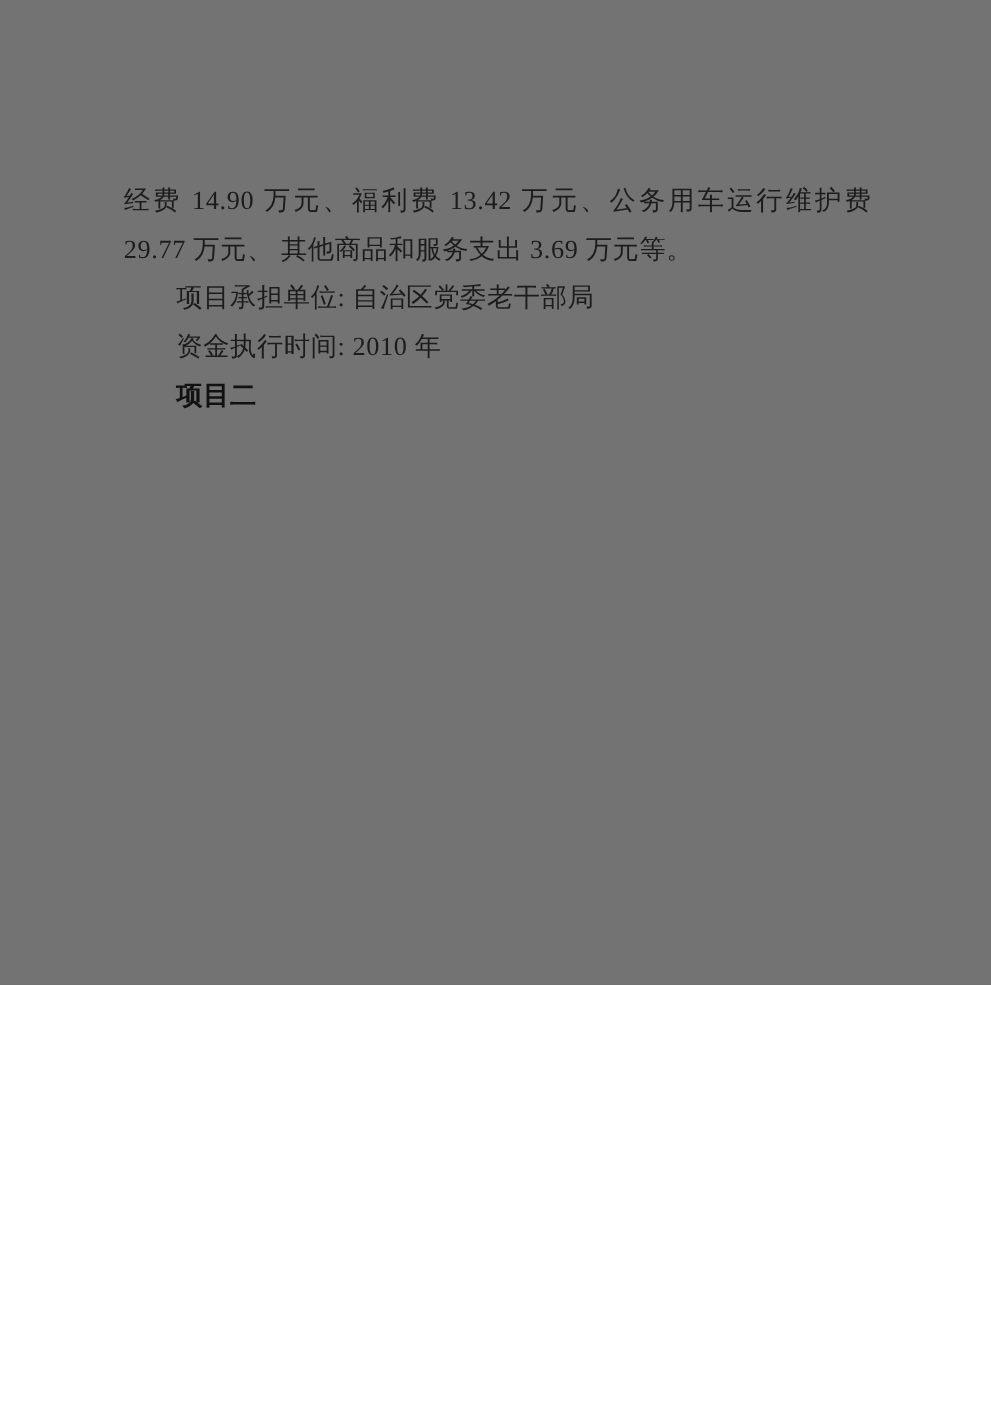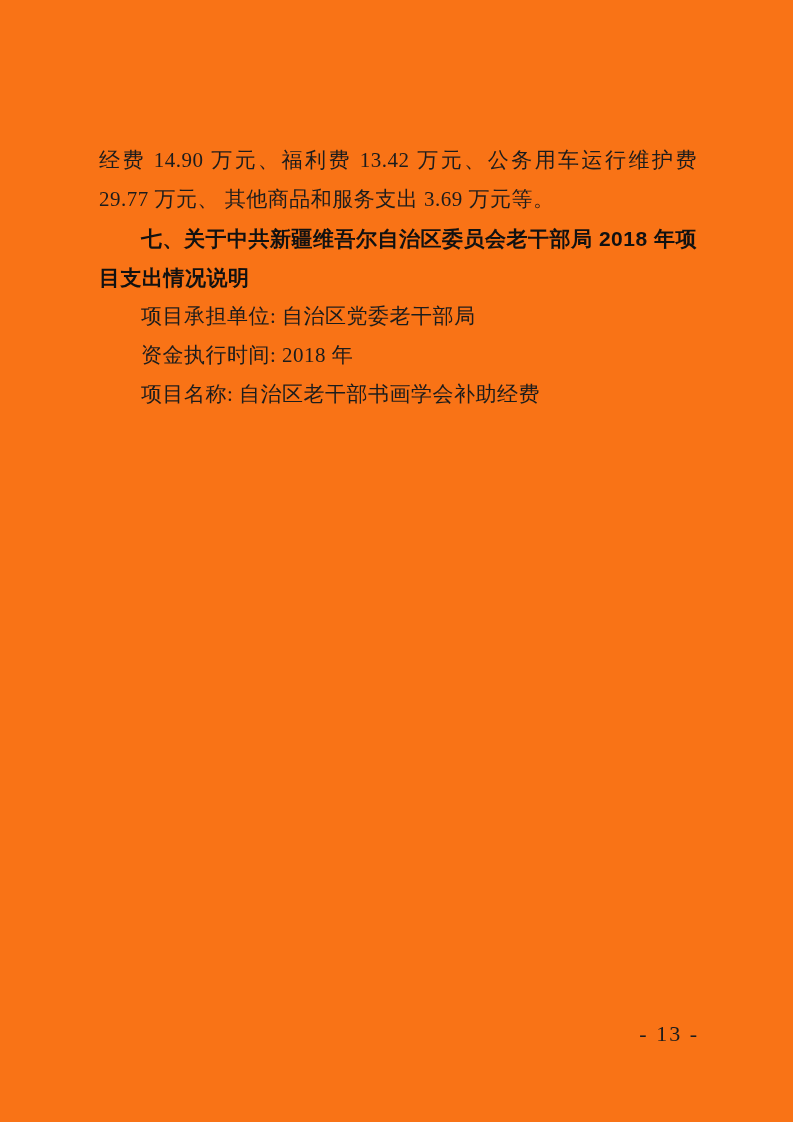--- a/index.html
+++ b/index.html
@@ -3,22 +3,22 @@
 <meta charset="utf-8">
 <style>
   html, body {
     margin: 0;
     padding: 0;
     background: #ffffff;
   }
   .page {
     position: relative;
     width: 793px;
-    height: 1122px;
-    background: #f97316;
+    height: 788px;
+    background: #737373;
     overflow: hidden;
     font-family: "Liberation Serif", "DejaVu Serif", serif;
     color: #1c1c1c;
   }
   .doc-body {
     position: absolute;
     top: 141px;
     left: 99px;
     width: 598px;
   }
@@ -47,19 +47,18 @@
     color: #1c1c1c;
     font-family: "Liberation Serif", "DejaVu Serif", serif;
   }
 </style>
 </head>
 <body>
 
 <div class="page">
   <div class="doc-body">
       <p class="para body">经费 14.90 万元、福利费 13.42 万元、公务用车运行维护费 29.77 万元、 其他商品和服务支出 3.69 万元等。</p>
-      <p class="para heading indent">七、关于中共新疆维吾尔自治区委员会老干部局 2018 年项目支出情况说明</p>
       <p class="para body indent">项目承担单位: 自治区党委老干部局</p>
-      <p class="para body indent">资金执行时间: 2018 年</p>
-      <p class="para body indent">项目名称: 自治区老干部书画学会补助经费</p>
+      <p class="para body indent">资金执行时间: 2010 年</p>
+      <p class="para subheading indent">项目二</p>
     </div>
   <div class="page-footer">- 13 -</div>
 </div>
 
 </body></html>

